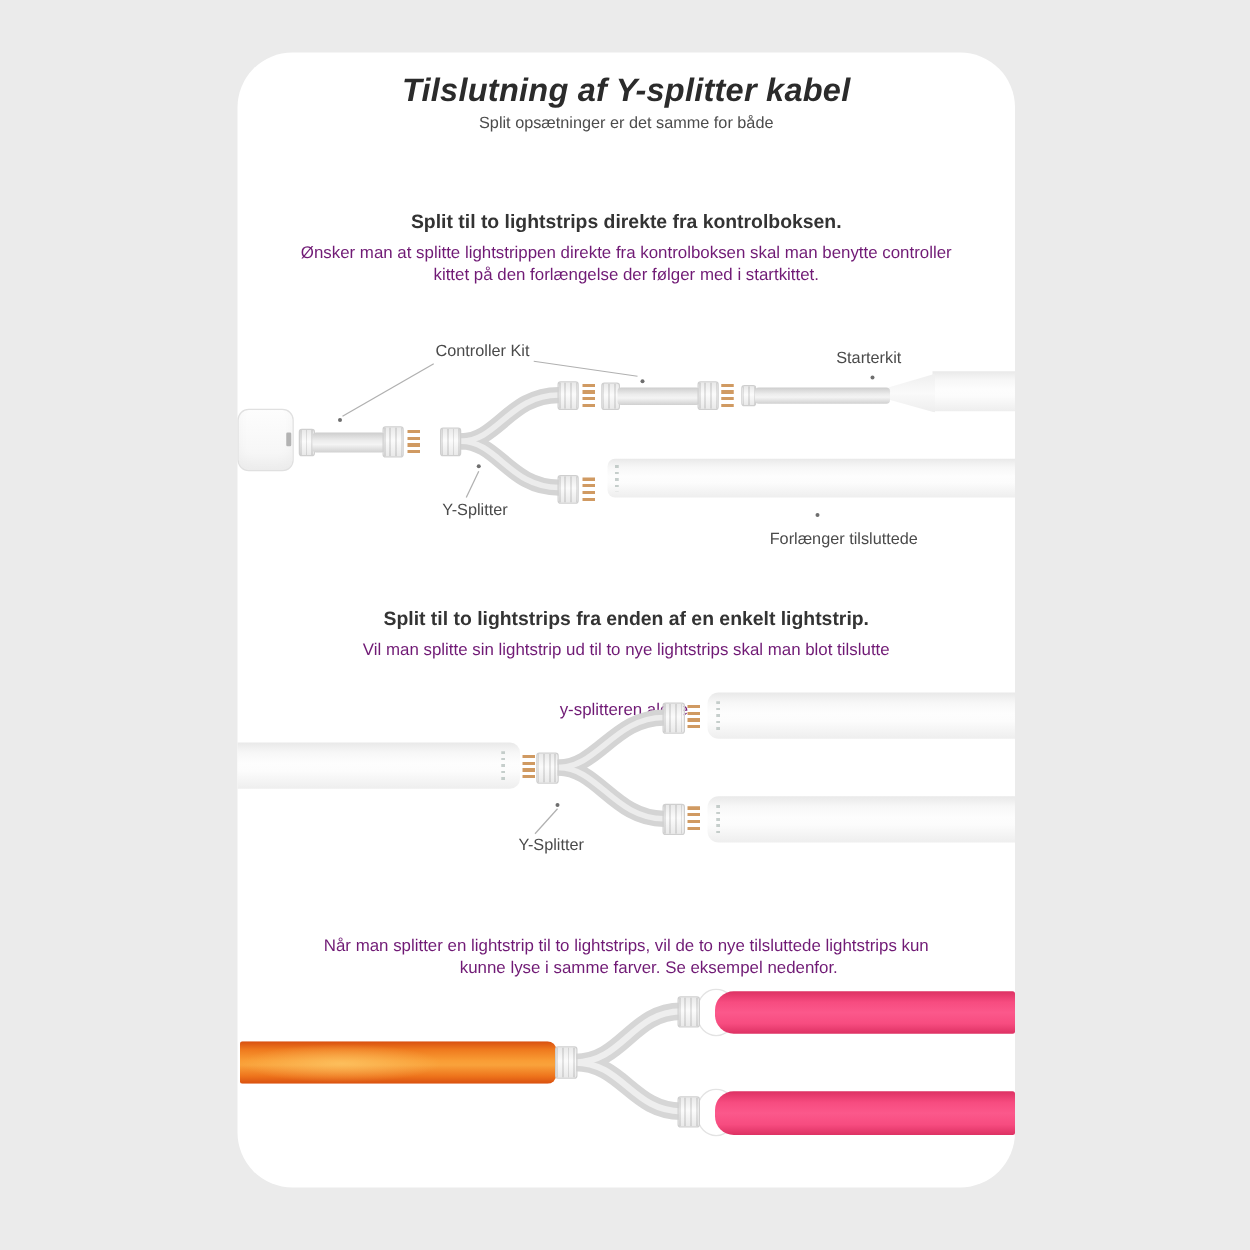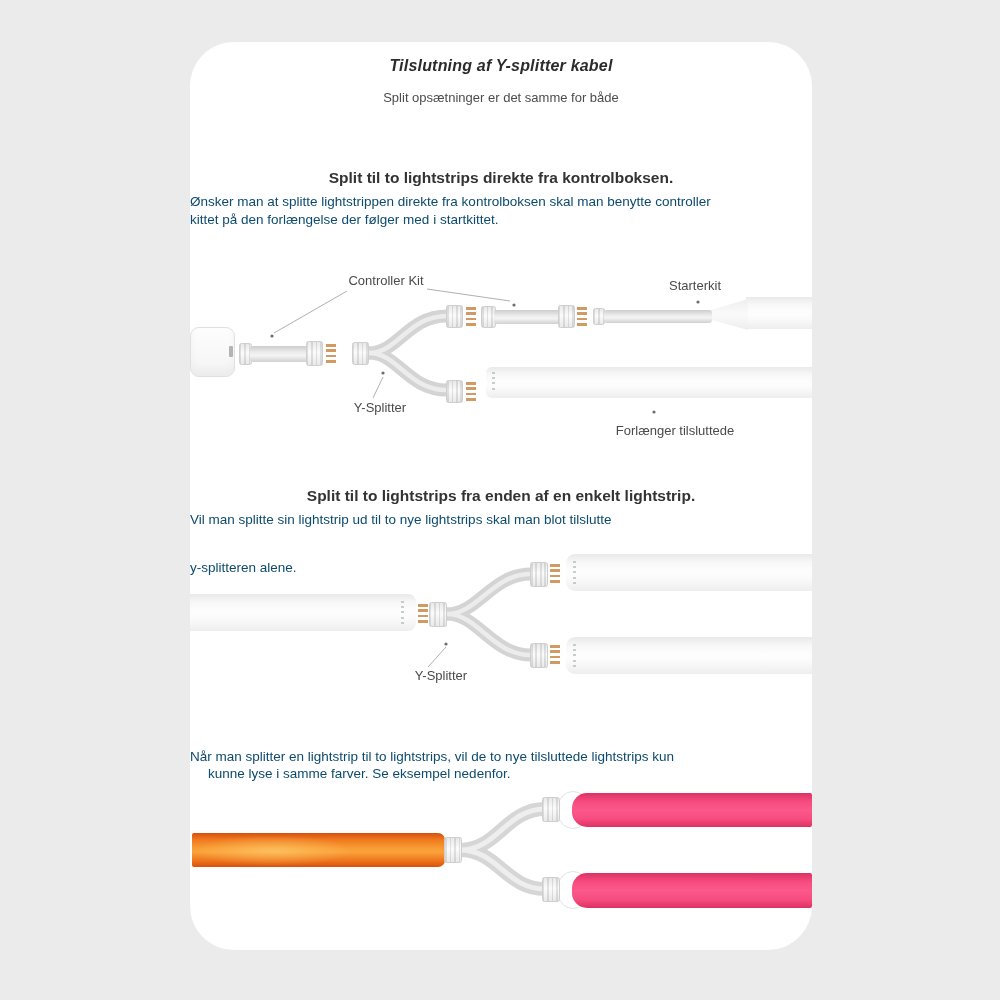--- a/index.html
+++ b/index.html
@@ -10,34 +10,34 @@
     overflow:hidden;
   }
   .page{position:relative;width:1000px;height:1000px;}
   .card{
     position:absolute;left:190px;top:42px;width:622px;height:908px;
     background:var(--card,#ffffff);border-radius:44px;
   }
   
   .title{
     position:absolute;left:190px;top:57px;width:622px;text-align:center;
-    font-size:16px;font-weight:bold;font-style:italic;color:#2b2b2b;letter-spacing:.2px;
+    font-size:26px;font-weight:bold;font-style:italic;color:#2b2b2b;letter-spacing:.2px;
   }
   .subline{
     position:absolute;left:190px;width:622px;text-align:center;
     font-size:13px;color:#4c4c4c;
   }
   .sub-bold{font-weight:bold;font-style:italic;color:#3d3d3d;}
   .sec-head{
     position:absolute;left:190px;width:622px;text-align:center;
     font-size:15.5px;font-weight:bold;color:#333333;
   }
   .body-line{
-    position:absolute;left:190px;width:622px;text-align:left;
-    font-size:13.5px;color:#0c4a6e;
+    position:absolute;left:190px;width:622px;text-align:center;
+    font-size:13.5px;color:#701a75;
   }
   .lbl{
     position:absolute;z-index:4;font-size:13px;color:#4a4a4a;
     white-space:nowrap;transform:translateX(-50%);
   }
   
   .strip{
     position:absolute;z-index:1;
     background:linear-gradient(180deg,#e9e9e9 0%,#f7f7f7 22%,#fdfdfd 45%,#fcfcfc 62%,#eeeeee 100%);
   }

